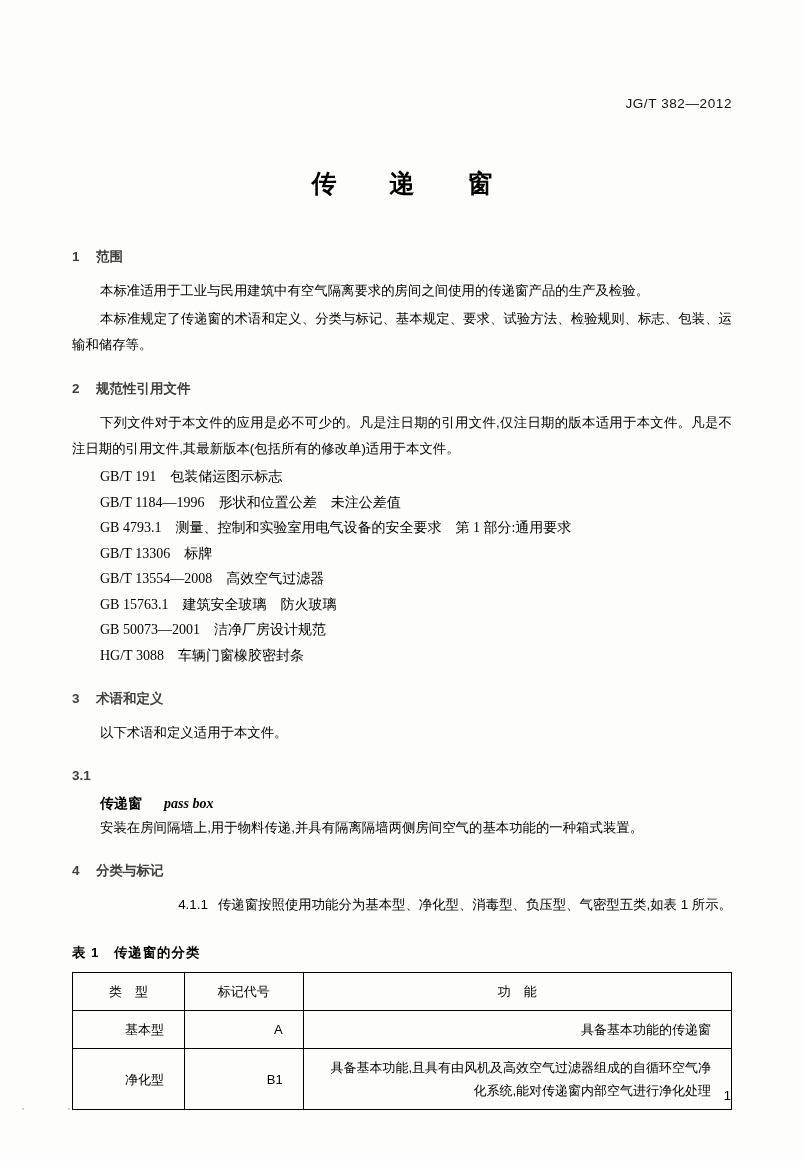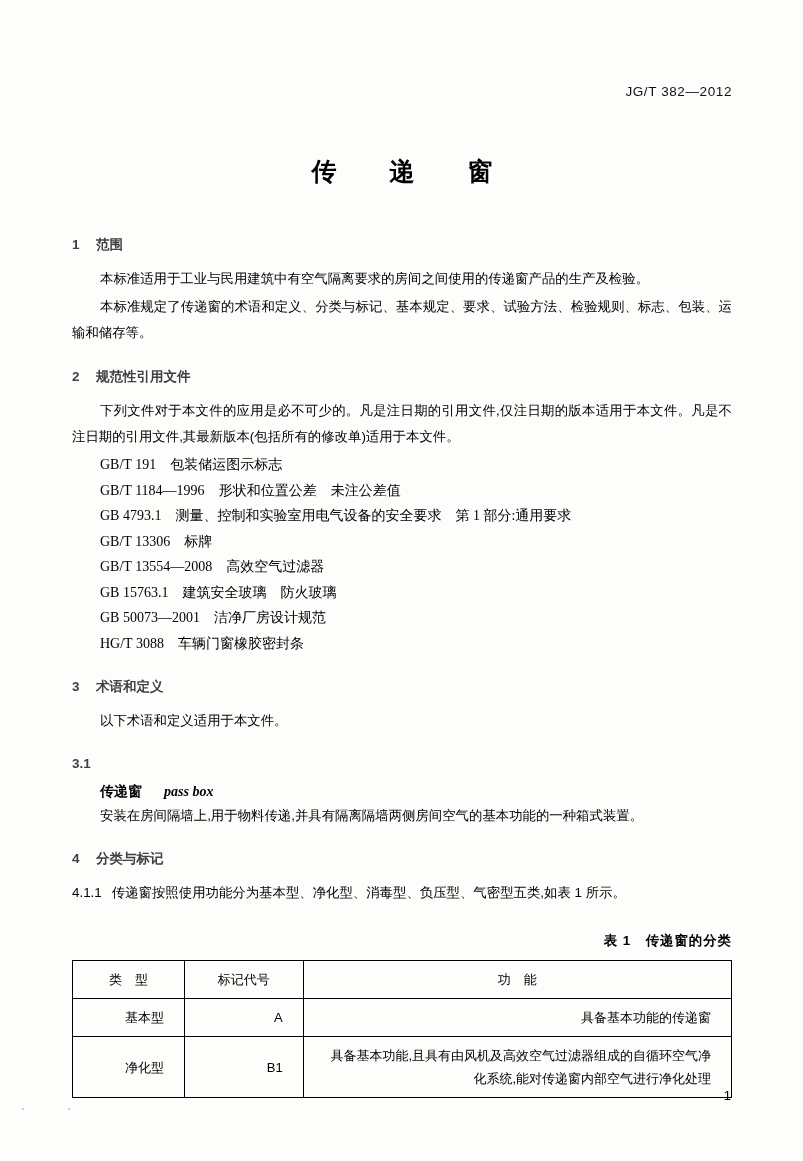--- a/index.html
+++ b/index.html
@@ -22,21 +22,21 @@
   .paper {
     position: absolute;
     left: 0; top: 0;
     width: 803px;
     height: 1161px;
     background: #fdfdfb;
   }
   .content {
     position: absolute;
     left: 72px;
-    top: 84px;
+    top: 96px;
     width: 660px;
   }
   .std-header {
     text-align: right;
     font-family: "Liberation Sans", sans-serif;
     font-size: 13.5px;
     letter-spacing: 0.6px;
     color: #111;
     margin: 0 0 56px 0;
   }
@@ -109,26 +109,27 @@
     font-family: "Liberation Sans", sans-serif;
     font-size: 13.4px;
     line-height: 25px;
     margin: 0;
   }
   .num-para {
     font-family: "Liberation Sans", sans-serif;
     font-size: 13.4px;
     line-height: 26px;
     margin: 10px 0 2px 0;
+    text-align: right;
   }
   .num-para .lead {
     margin-right: 10px;
   }
   .table-caption {
-    text-align: right;
+    text-align: left;
     font-family: "Liberation Sans", sans-serif;
     font-size: 13.4px;
     font-weight: bold;
     margin: 26px 0 10px 0;
     letter-spacing: 1px;
   }
   table.t1 {
     border-collapse: collapse;
     width: 100%;
     margin: 0 auto;

